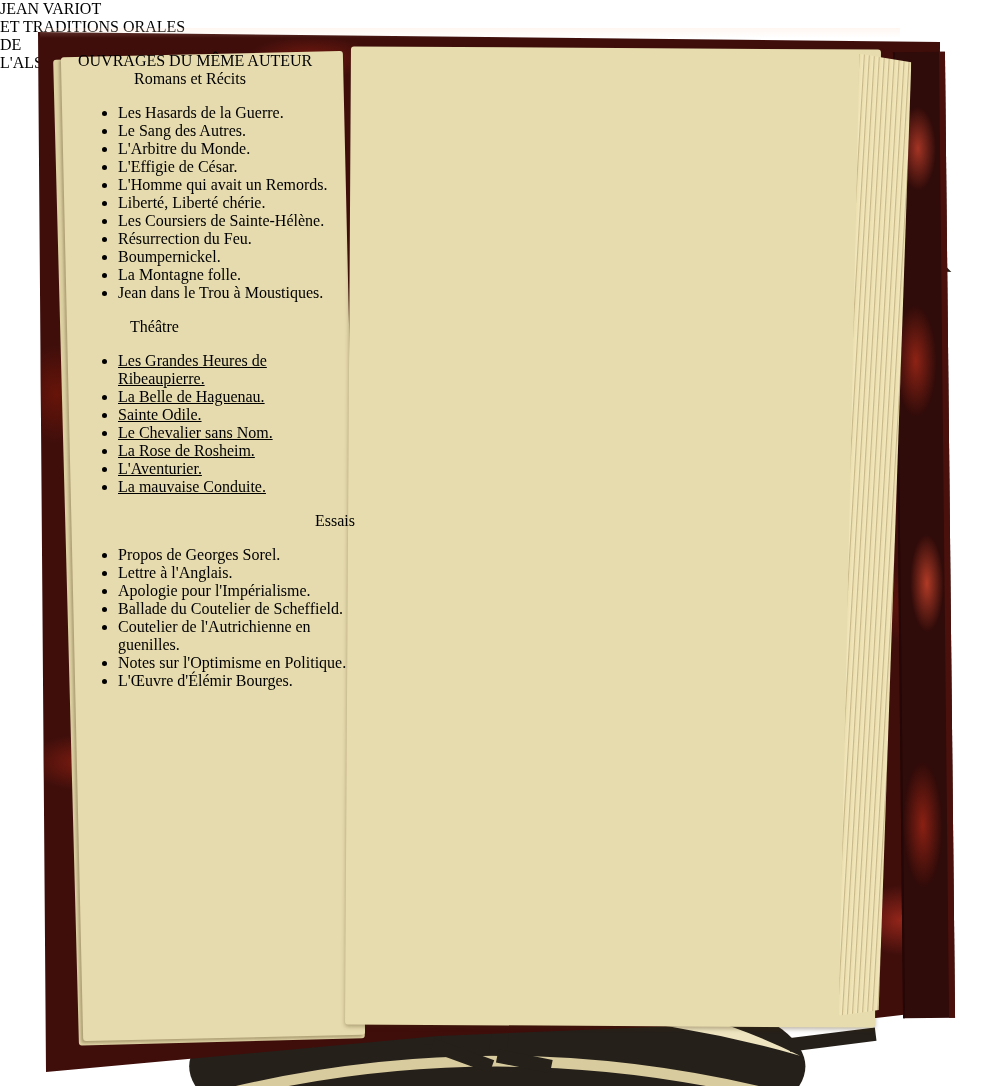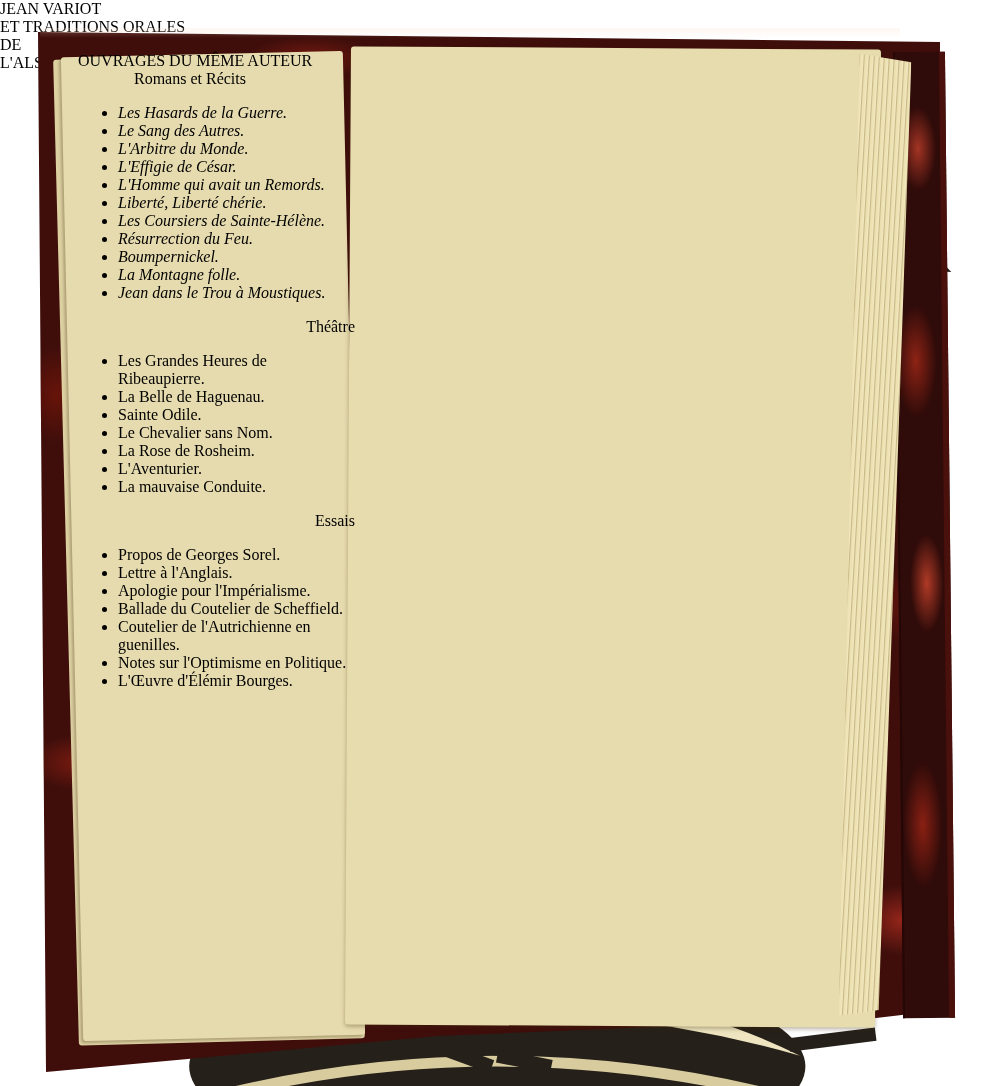--- a/index.html
+++ b/index.html
@@ -104,37 +104,37 @@
   <div class="stack-right"></div>
 
   
   <div class="page-left">
     <div class="gutter-shadow-left"></div>
     <div class="toc">
       <div class="toc-header">OUVRAGES DU MÊME AUTEUR</div>
       <div class="toc-rule"></div>
 
       <div class="toc-h" style="top:54px;padding-left:56px;">Romans et Récits</div>
-      <ul class="toc-list" style="top:76px;font-style:italic;">
+      <ul class="toc-list" style="top:76px;">
 
       <li class="toc-item">Les Hasards de la Guerre.</li>
           <li class="toc-item">Le Sang des Autres.</li>
           <li class="toc-item">L'Arbitre du Monde.</li>
           <li class="toc-item">L'Effigie de César.</li>
           <li class="toc-item">L'Homme qui avait un Remords.</li>
           <li class="toc-item">Liberté, Liberté chérie.</li>
           <li class="toc-item">Les Coursiers de Sainte-Hélène.</li>
           <li class="toc-item">Résurrection du Feu.</li>
           <li class="toc-item">Boumpernickel.</li>
           <li class="toc-item">La Montagne folle.</li>
           <li class="toc-item">Jean dans le Trou à Moustiques.</li>
         </ul>
 
-      <div class="toc-h" style="top:233px;padding-left:52px;text-align:right;">Théâtre</div>
-      <ul class="toc-list" style="top:256px;">
+      <div class="toc-h" style="top:233px;padding-left:52px;">Théâtre</div>
+      <ul class="toc-list" style="top:256px;text-decoration:underline;">
 
       <li class="toc-item">Les Grandes Heures de Ribeaupierre.</li>
           <li class="toc-item">La Belle de Haguenau.</li>
           <li class="toc-item">Sainte Odile.</li>
           <li class="toc-item">Le Chevalier sans Nom.</li>
           <li class="toc-item">La Rose de Rosheim.</li>
           <li class="toc-item">L'Aventurier.</li>
           <li class="toc-item">La mauvaise Conduite.</li>
         </ul>
 

